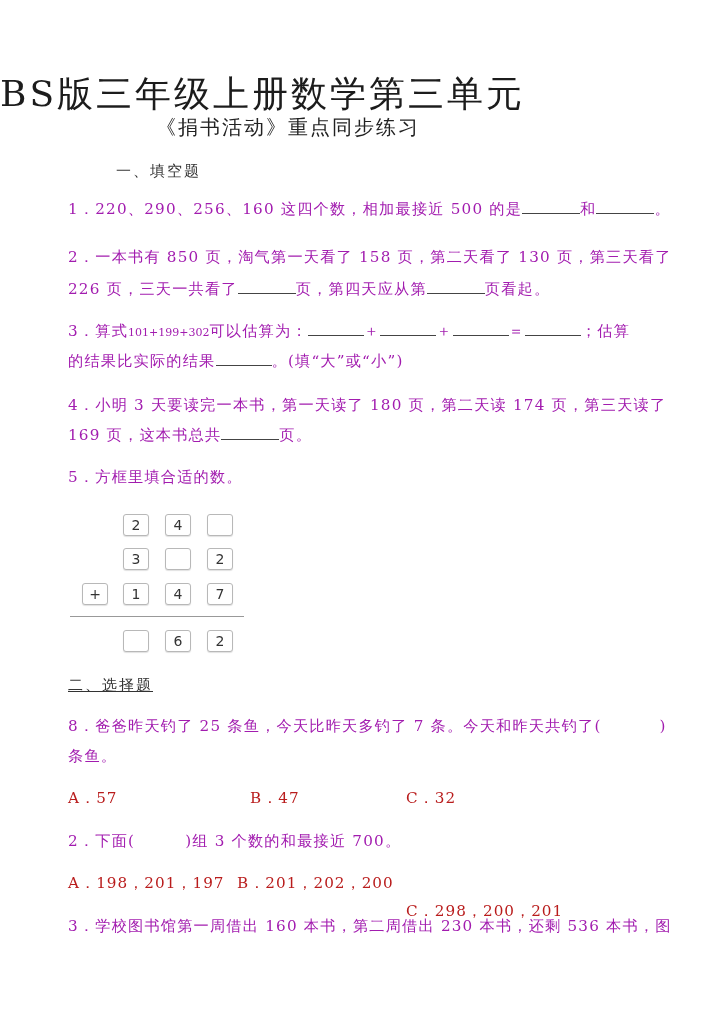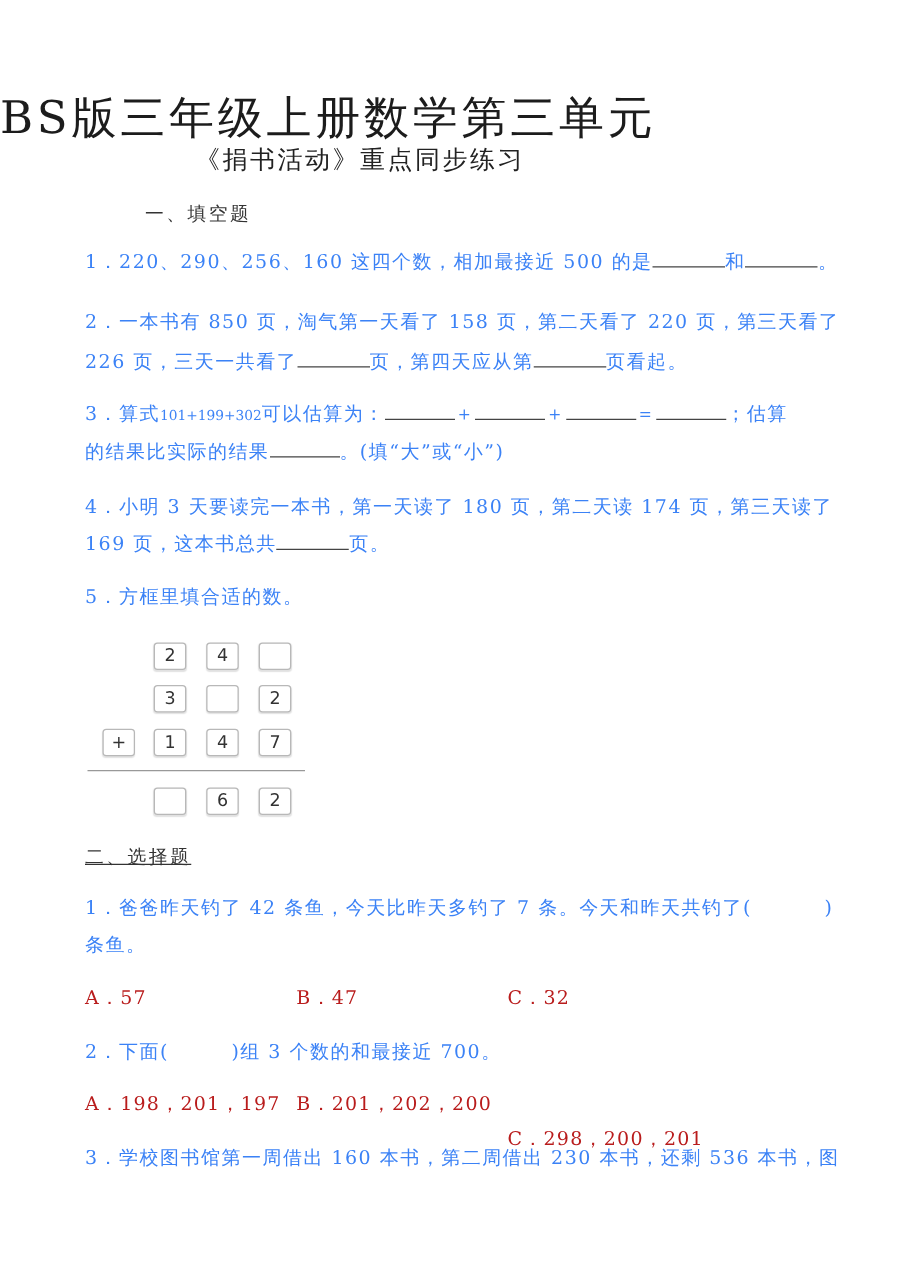--- a/index.html
+++ b/index.html
@@ -2,21 +2,21 @@
 <html><head>
 <meta charset="utf-8">
 <style>
   html, body { margin: 0; padding: 0; background: #ffffff; }
   body { width: 724px; height: 1024px; position: relative; overflow: hidden;
          font-family: "DejaVu Serif", "Liberation Serif", serif; color: #222; }
   .abs { position: absolute; white-space: nowrap; }
   .title { left: 0; width: 724px; top: 70px; text-align: left; font-size: 36px; letter-spacing: 3px; color: #1c1c1c; }
   .subtitle { left: 0; width: 576px; top: 114px; text-align: center; font-size: 20px; letter-spacing: 2px; color: #222; }
   .section { font-size: 15px; letter-spacing: 2px; color: #333; }
-  .line { left: 68px; font-size: 15.2px; letter-spacing: 1.2px; color: #3b82f6; }
+  .line { left: 68px; font-size: 15.2px; letter-spacing: 1.2px; color: #a21caf; }
   .blank { display: inline-block; border-bottom: 1px solid #444; height: 14px; vertical-align: baseline; }
   .box { position: absolute; width: 24px; height: 20px; border: 1px solid #b8b8b8; border-radius: 3px;
          box-shadow: 0 1px 1px rgba(0,0,0,0.12); background: #fff;
          font-family: "DejaVu Sans", "Liberation Sans", sans-serif; font-size: 14px; color: #333;
          text-align: center; line-height: 20px; }
   .rule { position: absolute; left: 70px; top: 616px; width: 174px; height: 0; border-top: 1px solid #999; }
   .opt { position: absolute; font-size: 15.2px; letter-spacing: 1px; color: #b91c1c; white-space: nowrap; }
   .paren { display: inline-block; width: 50px; }
   .paren-wide { display: inline-block; width: 58px; }
 </style>
@@ -25,21 +25,21 @@
 
 <div class="abs title">BS版三年级上册数学第三单元</div>
 <div class="abs subtitle">《捐书活动》重点同步练习</div>
 
 <div class="abs section" style="left:68px; top:162px;margin-left:48px;">一、填空题</div>
 
 <div class="abs line" style="top:199px;">
   <span>1．220、290、256、160 这四个数，相加最接近 500 的是</span><span class="blank" style="width:58px;"></span><span>和</span><span class="blank" style="width:58px;"></span><span>。</span>
 </div>
 
-<div class="abs line" style="top:247px;">2．一本书有 850 页，淘气第一天看了 158 页，第二天看了 220 页，第三天看了</div>
+<div class="abs line" style="top:247px;">2．一本书有 850 页，淘气第一天看了 158 页，第二天看了 130 页，第三天看了</div>
 <div class="abs line" style="top:279px;">
   <span>226 页，三天一共看了</span><span class="blank" style="width:58px;"></span><span>页，第四天应从第</span><span class="blank" style="width:58px;"></span><span>页看起。</span>
 </div>
 
 <div class="abs line" style="top:321px;">
   <span>3．算式</span><span style="font-size:11px; letter-spacing:0;">101+199+302</span><span>可以估算为：</span><span class="blank" style="width:56px;"></span><span>＋</span><span class="blank" style="width:56px;"></span><span>＋</span><span class="blank" style="width:56px;"></span><span>＝</span><span class="blank" style="width:56px;"></span><span>；估算</span>
 </div>
 <div class="abs line" style="top:351px;">
   <span>的结果比实际的结果</span><span class="blank" style="width:56px;"></span><span>。(填“大”或“小”)</span>
 </div>
@@ -69,25 +69,25 @@
   <div class="rule"></div>
 
   <div class="box" style="left:123px; top:630px;"></div>
   <div class="box" style="left:165px; top:630px;">6</div>
   <div class="box" style="left:207px; top:630px;">2</div>
 </div>
 
 <div class="abs section" style="left:68px; top:676px;text-decoration:underline;">二、选择题</div>
 
 <div class="abs line" style="top:716px;">
-  <span>1．爸爸昨天钓了 42 条鱼，今天比昨天多钓了 7 条。今天和昨天共钓了(</span><span class="paren-wide"></span><span>)</span>
+  <span>8．爸爸昨天钓了 25 条鱼，今天比昨天多钓了 7 条。今天和昨天共钓了(</span><span class="paren-wide"></span><span>)</span>
 </div>
 <div class="abs line" style="top:746px;">条鱼。</div>
 <div class="opt" style="left:68px; top:788px;">A．57</div>
-<div class="opt" style="left:237px; top:788px;">B．47</div>
+<div class="opt" style="left:250px; top:788px;">B．47</div>
 <div class="opt" style="left:406px; top:788px;">C．32</div>
 
 <div class="abs line" style="top:831px;">
   <span>2．下面(</span><span class="paren"></span><span>)组 3 个数的和最接近 700。</span>
 </div>
 <div class="opt" style="left:68px; top:873px;">A．198，201，197</div>
 <div class="opt" style="left:237px; top:873px;">B．201，202，200</div>
 <div class="opt" style="left:406px; top:873px;margin-top:28px;">C．298，200，201</div>
 
 <div class="abs line" style="top:916px;">3．学校图书馆第一周借出 160 本书，第二周借出 230 本书，还剩 536 本书，图</div>

